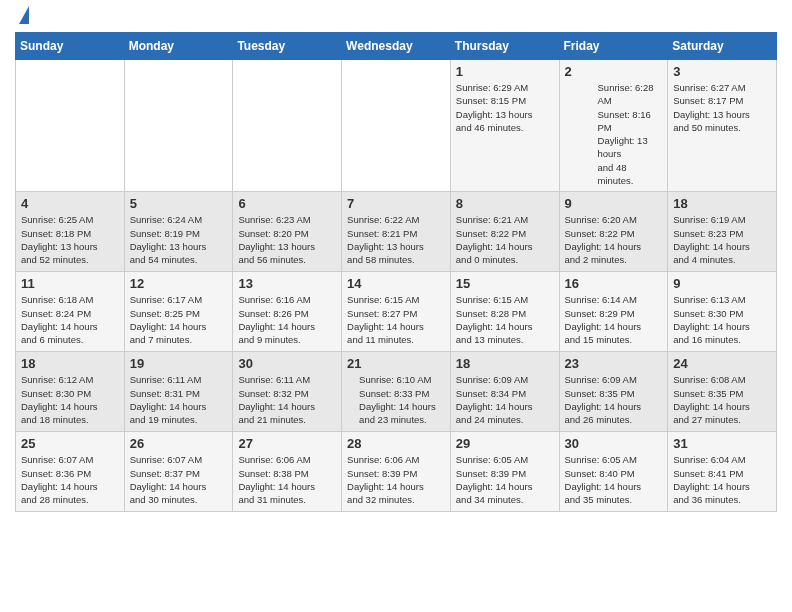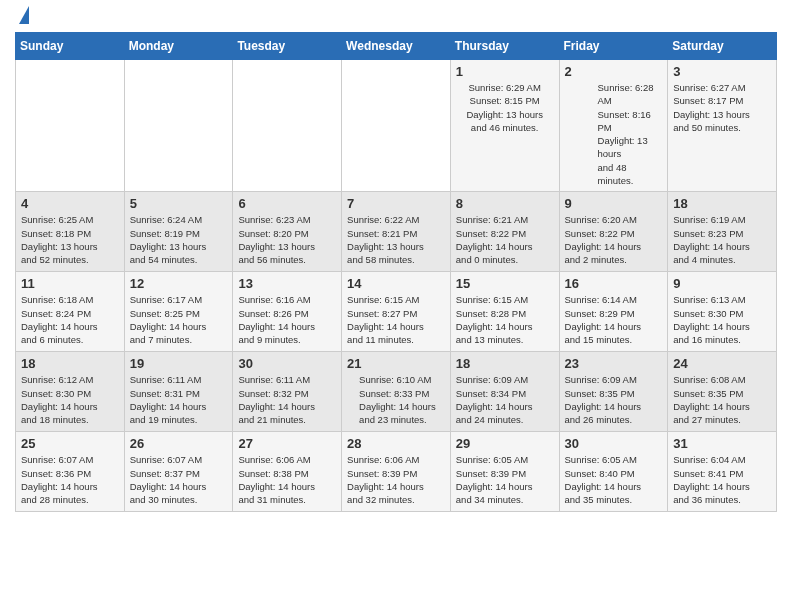--- a/index.html
+++ b/index.html
@@ -134,21 +134,21 @@
         </tr>
     </thead>
     <tbody id="calendar-body">
     <tr>
           <td class="empty-cell"></td>
           <td class="empty-cell"></td>
           <td class="empty-cell"></td>
           <td class="empty-cell"></td>
           <td>
             <div class="day-number">1</div>
-            <div class="day-info" style="white-space: pre-line; text-align: center;">Sunrise: 6:29 AM
+            <div class="day-info" style="white-space: pre-line;">Sunrise: 6:29 AM
 Sunset: 8:15 PM
 Daylight: 13 hours
 and 46 minutes.</div>
           </td>
           <td>
             <div class="day-number">2</div>
             <div class="day-info" style="white-space: pre-line; margin-left: 33px;">Sunrise: 6:28 AM
 Sunset: 8:16 PM
 Daylight: 13 hours
 and 48 minutes.</div>

